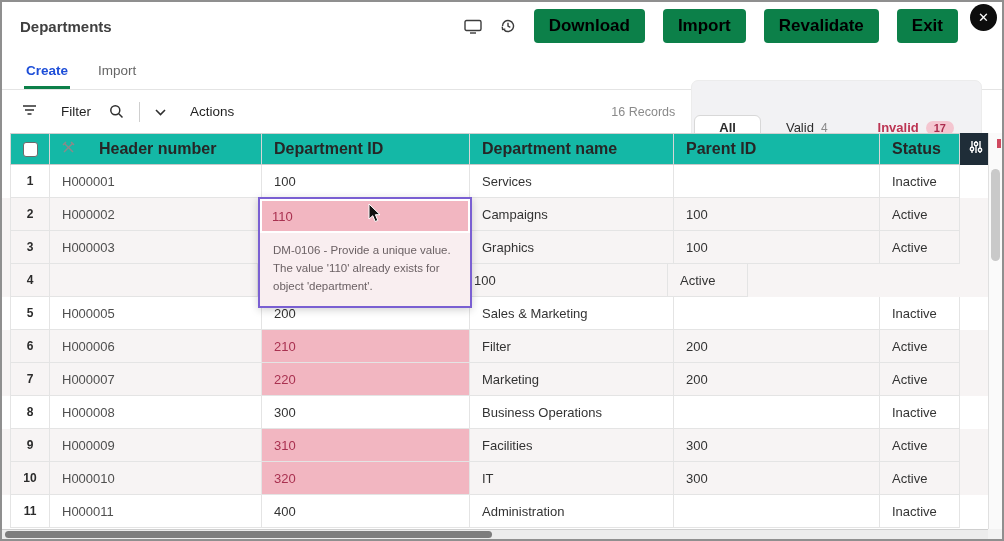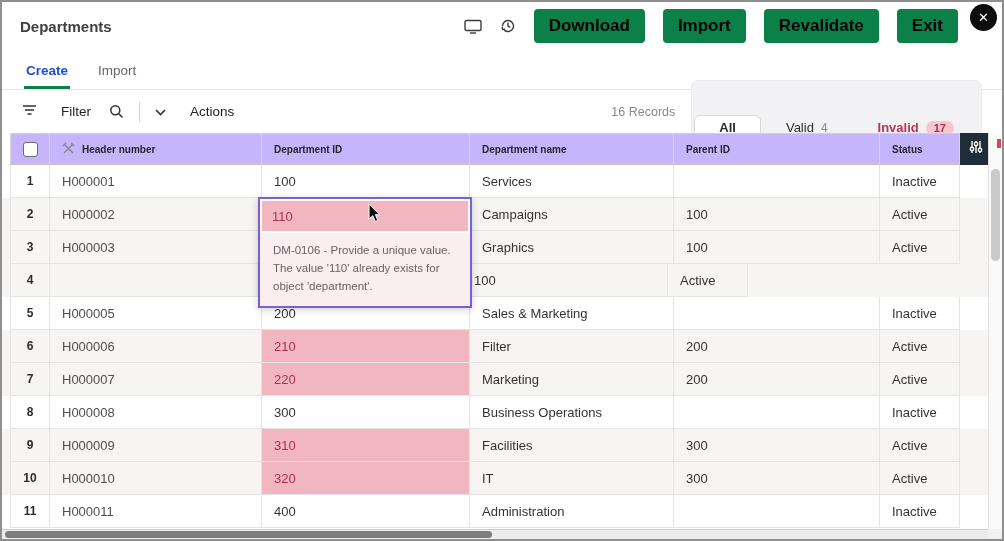--- a/index.html
+++ b/index.html
@@ -28,21 +28,21 @@
   .seg { display:flex; background:#f2f2f4; border-radius:7px; padding:2px; border:1px solid #ececec; }
   .seg-item { padding:5px 25px; font-size:13px; color:#2c2c2c; border-radius:6px; display:flex; gap:7px; align-items:center; cursor:pointer; white-space:nowrap;margin-top:32px; }
   .seg-item.active { background:#fff; border:1px solid #d8d8d8; font-weight:600; padding:4px 24px; }
   .seg-count { color:#8a8a8a; font-size:12px; }
   .seg-item.invalid { color:#bc3553; font-weight:600; }
   .badge { background:#f4c6d0; color:#ab2c4e; font-size:11px; padding:1px 8px; border-radius:9px; font-weight:700; }
 
   
   .grid { position:absolute; top:131px; left:0; width:990px; }
   .hrow { display:flex; height:32px; padding-left:8px; }
-  .hcell { display:flex; align-items:center; gap:7px; padding:0 12px; font-size:10px; font-weight:700; color:#262626; background:#c4b5fd; border-top:1px solid #d0d0d0; border-bottom:1px solid #c9c9c9; border-right:1px solid #d6d6d6; overflow:hidden; white-space:nowrap; }
+  .hcell { display:flex; align-items:center; gap:24px; padding:0 12px; font-size:16px; font-weight:700; color:#262626; background:#14b8a6; border-top:1px solid #d0d0d0; border-bottom:1px solid #c9c9c9; border-right:1px solid #d6d6d6; overflow:hidden; white-space:nowrap; }
   .hcell.c0 { border-left:1px solid #d6d6d6; justify-content:center; padding:0; }
   .hcell-settings { width:32px; height:32px; background:#1f2d38; display:flex; align-items:center; justify-content:center; cursor:pointer; }
   .c0 { width:40px; }
   .c1 { width:212px; }
   .c2 { width:208px; }
   .c3 { width:204px; }
   .c4 { width:206px; }
   .c5 { width:80px; }
   .trow { display:flex; height:33px; padding-left:8px; background:#fff; }
   .trow.shade { background:#f7f4f4; }

